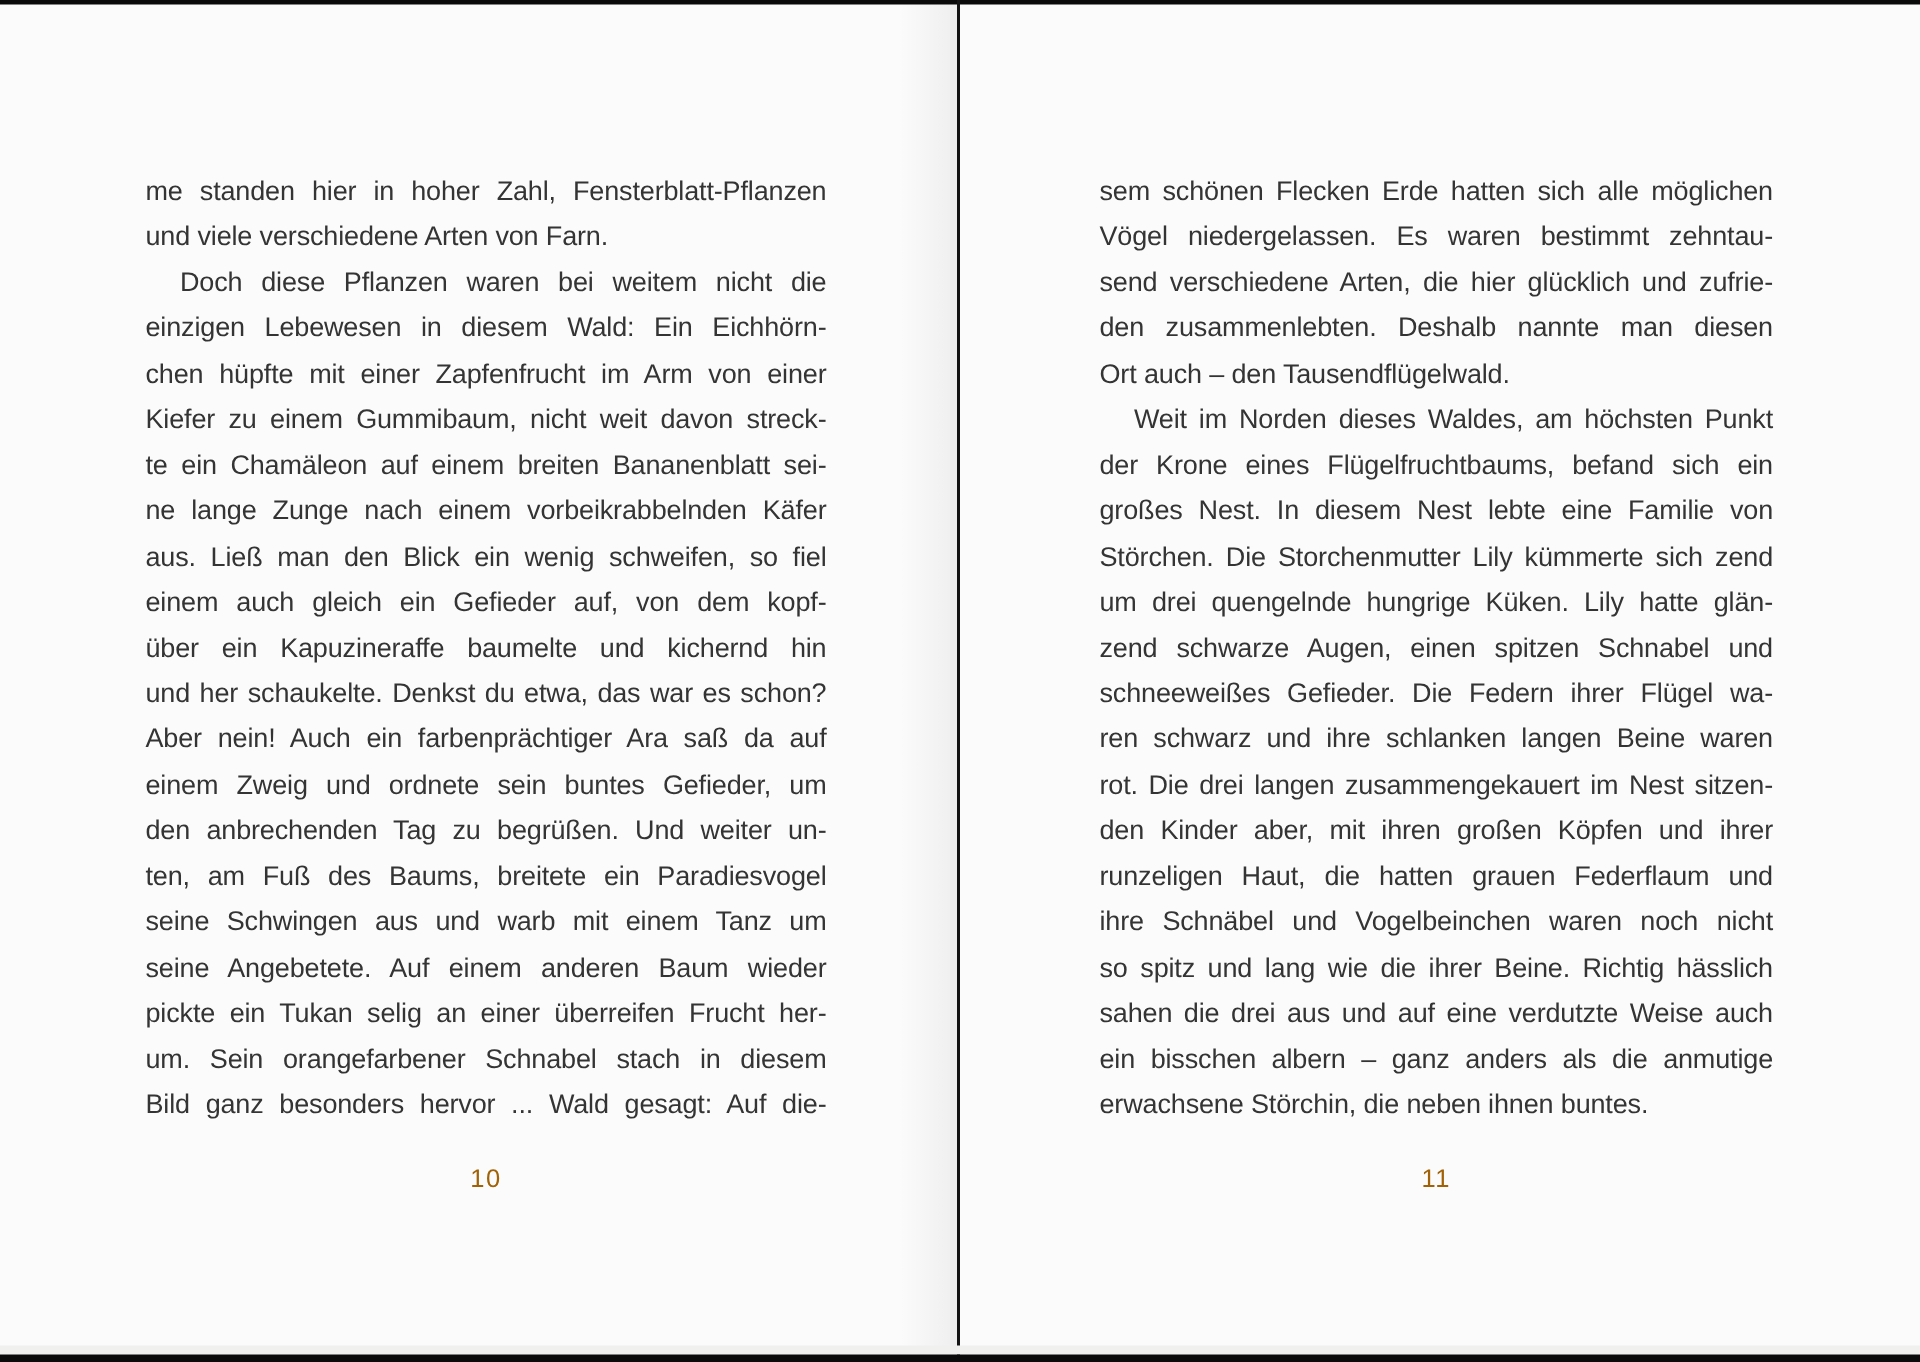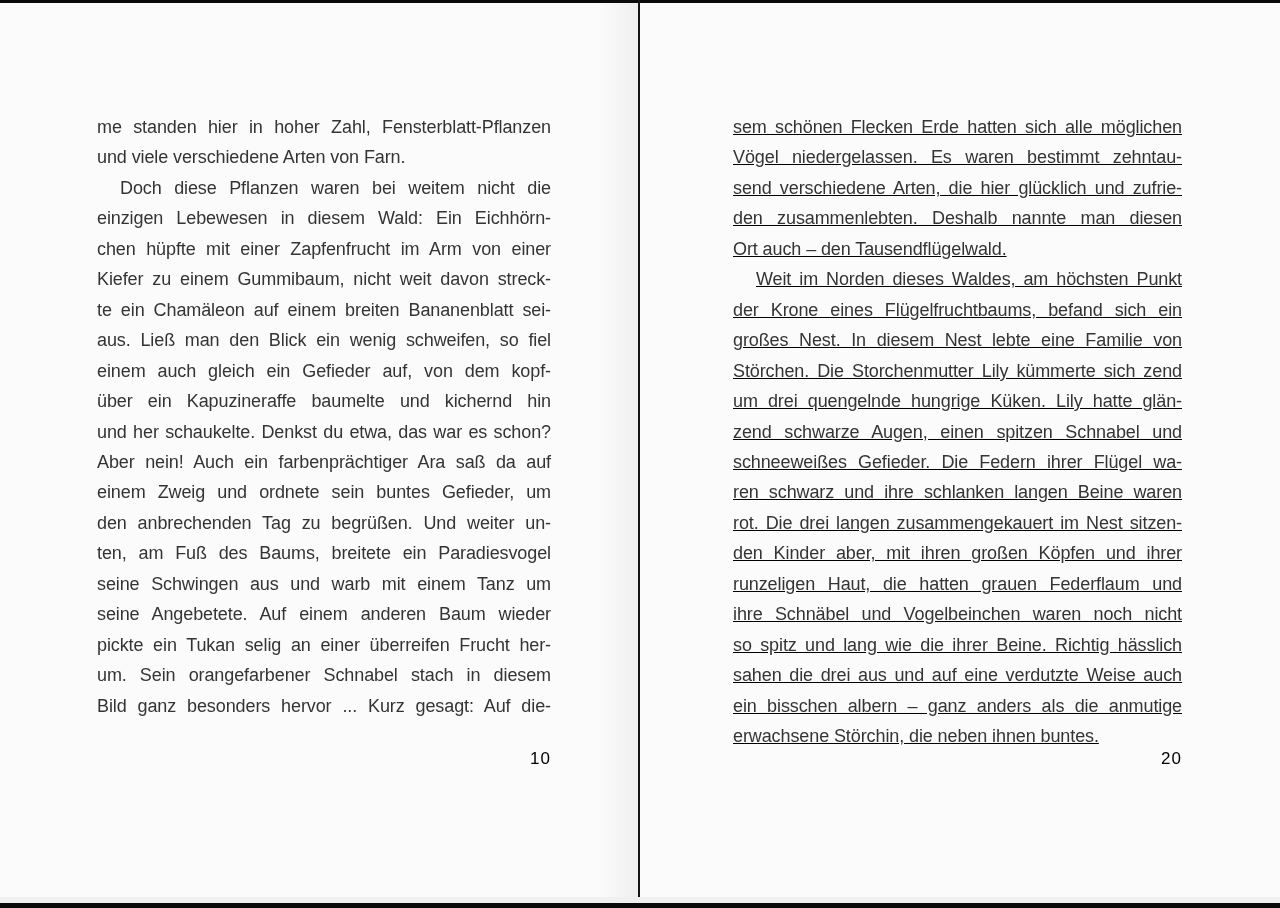--- a/index.html
+++ b/index.html
@@ -49,43 +49,43 @@
     bottom: 0;
     left: 638px;
     width: 2px;
     background: #141414;
   }
   .page {
     position: absolute;
     top: 112px;
   }
   .page.left  { left: 97px;  width: 454px; height: 740px; }
-  .page.right { left: 733px; width: 449px; height: 740px; text-decoration: underline; }
+  .page.right { left: 733px; width: 449px; height: 740px; }
   .textblock {
     width: 100%;
     color: #343434;
     font-size: 18px;
     line-height: 30.45px;
     letter-spacing: -0.1px;
   }
   .line {
     text-align: justify;
     text-align-last: justify;
     white-space: normal;
   }
   .line.end { text-align-last: left; }
   .line.indent { text-indent: 23px; }
   .pagenum {
     position: absolute;
-    top: 637px;
+    top: 664px;
     left: 0;
     width: 100%;
-    text-align: right;
+    text-align: center;
     font-size: 17px;
-    color: #000000;
+    color: #a16207;
     letter-spacing: 1px;
   }
 </style>
 </head>
 <body>
 
 <div class="spread">
 
   <div class="edge-bar top"></div>
 
@@ -94,33 +94,34 @@
 
   <div class="page left">
     <div class="textblock" id="left-lines">
         <div class="line">me standen hier in hoher Zahl, Fensterblatt-Pflanzen</div>
         <div class="line end">und viele verschiedene Arten von Farn.</div>
         <div class="line indent">Doch diese Pflanzen waren bei weitem nicht die</div>
         <div class="line">einzigen Lebewesen in diesem Wald: Ein Eichhörn-</div>
         <div class="line">chen hüpfte mit einer Zapfenfrucht im Arm von einer</div>
         <div class="line">Kiefer zu einem Gummibaum, nicht weit davon streck-</div>
         <div class="line">te ein Chamäleon auf einem breiten Bananenblatt sei-</div>
+        <div class="line">ne lange Zunge nach einem vorbeikrabbelnden Käfer</div>
         <div class="line">aus. Ließ man den Blick ein wenig schweifen, so fiel</div>
         <div class="line">einem auch gleich ein Gefieder auf, von dem kopf-</div>
         <div class="line">über ein Kapuzineraffe baumelte und kichernd hin</div>
         <div class="line">und her schaukelte. Denkst du etwa, das war es schon?</div>
         <div class="line">Aber nein! Auch ein farbenprächtiger Ara saß da auf</div>
         <div class="line">einem Zweig und ordnete sein buntes Gefieder, um</div>
         <div class="line">den anbrechenden Tag zu begrüßen. Und weiter un-</div>
         <div class="line">ten, am Fuß des Baums, breitete ein Paradiesvogel</div>
         <div class="line">seine Schwingen aus und warb mit einem Tanz um</div>
         <div class="line">seine Angebetete. Auf einem anderen Baum wieder</div>
         <div class="line">pickte ein Tukan selig an einer überreifen Frucht her-</div>
         <div class="line">um. Sein orangefarbener Schnabel stach in diesem</div>
-        <div class="line">Bild ganz besonders hervor ... Kurz gesagt: Auf die-</div>
+        <div class="line">Bild ganz besonders hervor ... Wald gesagt: Auf die-</div>
       </div>
     <div class="pagenum">10</div>
   </div>
 
   <div class="page right">
     <div class="textblock" id="right-lines">
         <div class="line">sem schönen Flecken Erde hatten sich alle möglichen</div>
         <div class="line">Vögel niedergelassen. Es waren bestimmt zehntau-</div>
         <div class="line">send verschiedene Arten, die hier glücklich und zufrie-</div>
         <div class="line">den zusammenlebten. Deshalb nannte man diesen</div>
@@ -135,19 +136,19 @@
         <div class="line">ren schwarz und ihre schlanken langen Beine waren</div>
         <div class="line">rot. Die drei langen zusammengekauert im Nest sitzen-</div>
         <div class="line">den Kinder aber, mit ihren großen Köpfen und ihrer</div>
         <div class="line">runzeligen Haut, die hatten grauen Federflaum und</div>
         <div class="line">ihre Schnäbel und Vogelbeinchen waren noch nicht</div>
         <div class="line">so spitz und lang wie die ihrer Beine. Richtig hässlich</div>
         <div class="line">sahen die drei aus und auf eine verdutzte Weise auch</div>
         <div class="line">ein bisschen albern – ganz anders als die anmutige</div>
         <div class="line end">erwachsene Störchin, die neben ihnen buntes.</div>
       </div>
-    <div class="pagenum">20</div>
+    <div class="pagenum">11</div>
   </div>
 
   <div class="bottom-band"></div>
   <div class="edge-bar bottom"></div>
 
 </div>
 
 </body></html>

